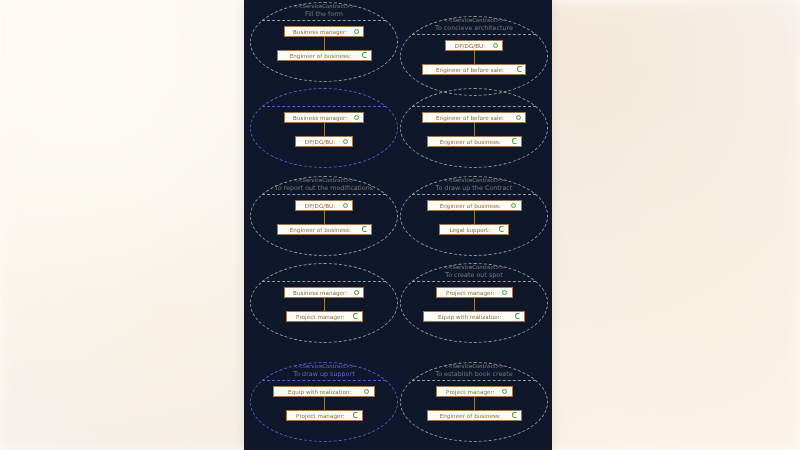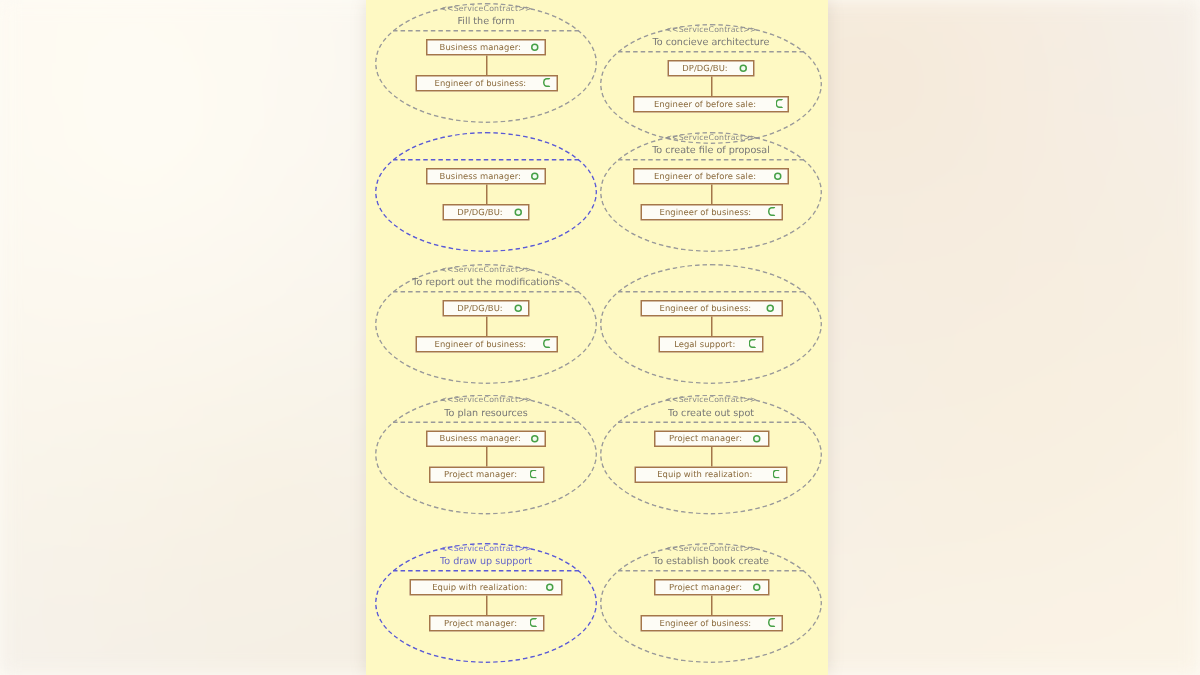--- a/index.html
+++ b/index.html
@@ -17,21 +17,21 @@
       radial-gradient(circle at 72% 12%, rgba(245,232,214,0.85) 0%, rgba(255,255,255,0) 50%),
       radial-gradient(circle at 22% 72%, rgba(243,233,213,0.8) 0%, rgba(255,255,255,0) 55%),
       radial-gradient(circle at 88% 70%, rgba(249,241,226,0.9) 0%, rgba(255,255,255,0) 55%),
       radial-gradient(circle at 45% 45%, rgba(238,240,248,0.85) 0%, rgba(255,255,255,0) 60%),
       linear-gradient(150deg,#fbf7ef 0%,#f7f4ef 30%,#f3f2f4 55%,#f8f2e8 80%,#fcf7ee 100%);
     filter:blur(6px);
   }
   
   #sheet{
     position:absolute;left:244px;top:0;width:308px;height:450px;
-    background:#fef9c3;
+    background:#0f172a;
     box-shadow:0 0 10px rgba(140,130,110,0.18);
   }
   #diagram{
     position:absolute;inset:0;
   }
   
   .cell{
     position:absolute;
     width:150px;height:84px;
   }
@@ -151,24 +151,20 @@
           <span class="ifc ball"></span>
         </div>
         <div class="box" style="left: 45px; top: 48px; width: 58px;">
           <span class="lbl">DP/DG/BU:</span>
           <span class="ifc ball"></span>
         </div>
         <div class="link" style="left: 74px; top: 35px; height: 13px;"></div>
       </div>
       <div class="cell" style="left: 156px; top: 88px; width: 148px; height: 80px;">
         <div class="ellipse"></div>
-        <div class="head">
-          <div class="stereo">&lt;&lt;ServiceContract&gt;&gt;</div>
-          <div class="title">To create file of proposal</div>
-        </div>
         <div class="divider" style="top: 18px; left: 12px; right: 12px;"></div>
         <div class="box" style="left: 22px; top: 24px; width: 104px;">
           <span class="lbl">Engineer of before sale:</span>
           <span class="ifc ball"></span>
         </div>
         <div class="box" style="left: 27px; top: 48px; width: 94.55px;">
           <span class="lbl">Engineer of business:</span>
           <span class="ifc socket"></span>
         </div>
         <div class="link" style="left: 74px; top: 35px; height: 13px;"></div>
@@ -185,37 +181,37 @@
           <span class="ifc ball"></span>
         </div>
         <div class="box" style="left: 27px; top: 48px; width: 94.55px;">
           <span class="lbl">Engineer of business:</span>
           <span class="ifc socket"></span>
         </div>
         <div class="link" style="left: 74px; top: 35px; height: 13px;"></div>
       </div>
       <div class="cell" style="left: 156px; top: 176px; width: 148px; height: 80px;">
         <div class="ellipse"></div>
+        <div class="head">
+          <div class="stereo">&lt;&lt;ServiceContract&gt;&gt;</div>
+          <div class="title">To draw up the Contract</div>
+        </div>
         <div class="divider" style="top: 18px; left: 12px; right: 12px;"></div>
         <div class="box" style="left: 27px; top: 24px; width: 94.55px;">
           <span class="lbl">Engineer of business:</span>
           <span class="ifc ball"></span>
         </div>
         <div class="box" style="left: 39px; top: 48px; width: 69.7px;">
           <span class="lbl">Legal support:</span>
           <span class="ifc socket"></span>
         </div>
         <div class="link" style="left: 74px; top: 35px; height: 13px;"></div>
       </div>
       <div class="cell" style="left: 6px; top: 263px; width: 148px; height: 80px;">
         <div class="ellipse"></div>
-        <div class="head">
-          <div class="stereo">&lt;&lt;ServiceContract&gt;&gt;</div>
-          <div class="title">To plan resources</div>
-        </div>
         <div class="divider" style="top: 18px; left: 12px; right: 12px;"></div>
         <div class="box" style="left: 34px; top: 24px; width: 80.35px;">
           <span class="lbl">Business manager:</span>
           <span class="ifc ball"></span>
         </div>
         <div class="box" style="left: 36px; top: 48px; width: 76.8px;">
           <span class="lbl">Project manager:</span>
           <span class="ifc socket"></span>
         </div>
         <div class="link" style="left: 74px; top: 35px; height: 13px;"></div>

